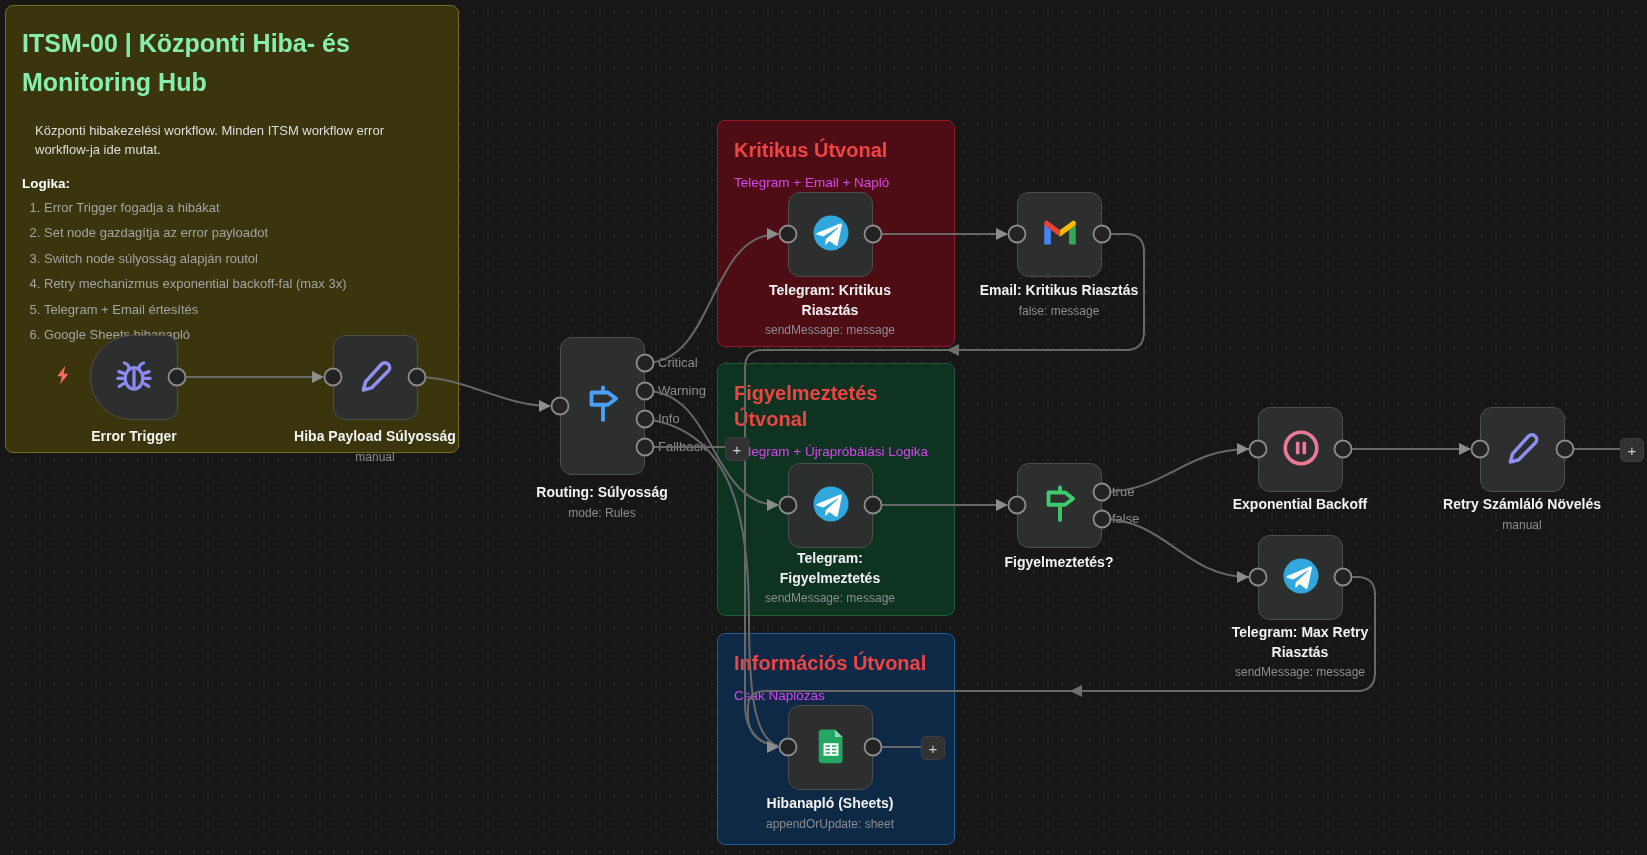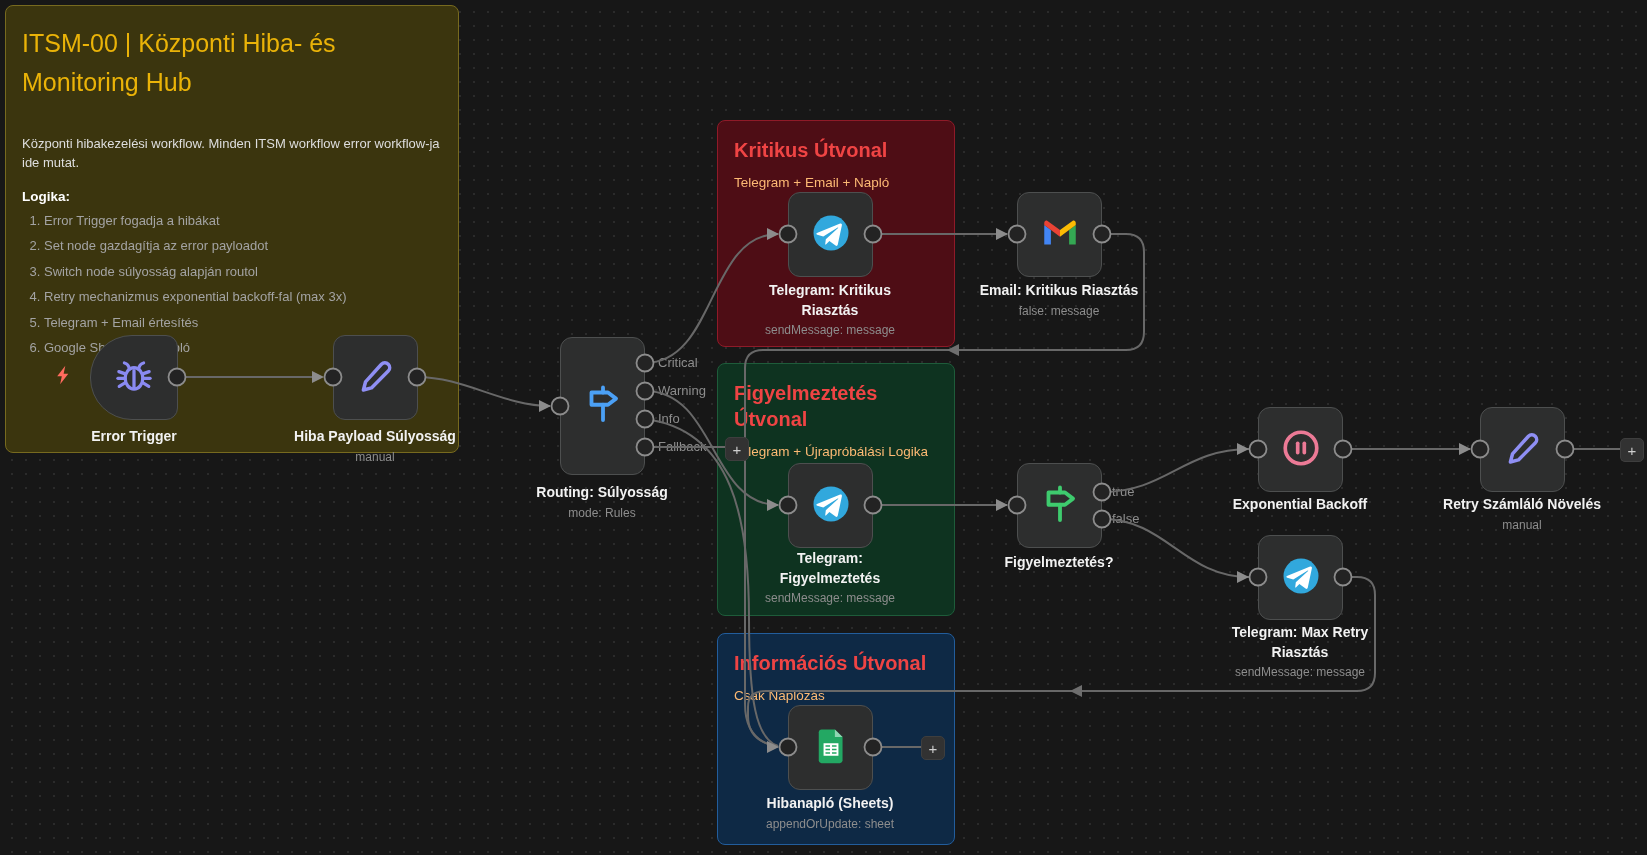--- a/index.html
+++ b/index.html
@@ -8,25 +8,25 @@
     background-color:#171717;
     background-image:radial-gradient(circle,#2b2b2b 1.1px,transparent 1.45px);
     background-size:14px 14px;background-position:5px 5px;
     font-family:"Liberation Sans",sans-serif;
   }
   .sticky{position:absolute;border-radius:8px;border:1px solid;padding:12px 16px;box-sizing:border-box;z-index:1;}
   .sticky-yellow{background:#3b350e;border-color:#776a1f;}
   .sticky-red{background:#4e0d15;border-color:#8f1a28;}
   .sticky-green{background:#0e3320;border-color:#1e5c3a;}
   .sticky-blue{background:#0e2945;border-color:#225d9c;}
-  .sticky h1{margin:6px 0 32px;font-size:25px;line-height:1.55;color:#eab308;font-weight:400;}
+  .sticky h1{margin:6px 0 19px;font-size:25px;line-height:1.55;color:#86efac;font-weight:700;}
   .sticky h2{margin:4px 0 12px;font-size:20px;line-height:1.3;color:#ef4444;font-weight:700;}
   .nowrap{white-space:nowrap;}
-  .sticky .desc{font-size:13px;color:#dedede;line-height:1.5;margin:0 0 14px;}
-  .sticky .sub{font-size:13.5px;color:#fdba74;margin:0;}
+  .sticky .desc{font-size:13px;color:#dedede;line-height:1.5;margin:0 13px 14px;}
+  .sticky .sub{font-size:13.5px;color:#d946ef;margin:0;}
   .sticky .logic-head{font-size:13.5px;color:#fff;font-weight:700;margin:16px 0 8px;}
   .sticky ol{margin:0;padding-left:22px;}
   .sticky li{font-size:13px;color:#a3a3a3;margin-bottom:8px;line-height:1.35;}
   .node{position:absolute;width:85px;height:85px;background:#2d2e2e;border:1px solid #4d4f4f;border-radius:12px;
         display:flex;align-items:center;justify-content:center;z-index:2;box-sizing:border-box;}
   .node.trigger{border-radius:42px 12px 12px 42px;width:88px;}
   .node.tall{height:138px;}
   .nlabel{position:absolute;text-align:center;z-index:2;color:#f2f2f2;font-size:14px;font-weight:700;line-height:1.4;}
   .nsub{font-weight:400;font-size:12px;color:#8d8d8d;margin-top:2px;}
   .portlabel{position:absolute;font-size:13px;color:#8d8d8d;z-index:3;height:18px;line-height:18px;}

